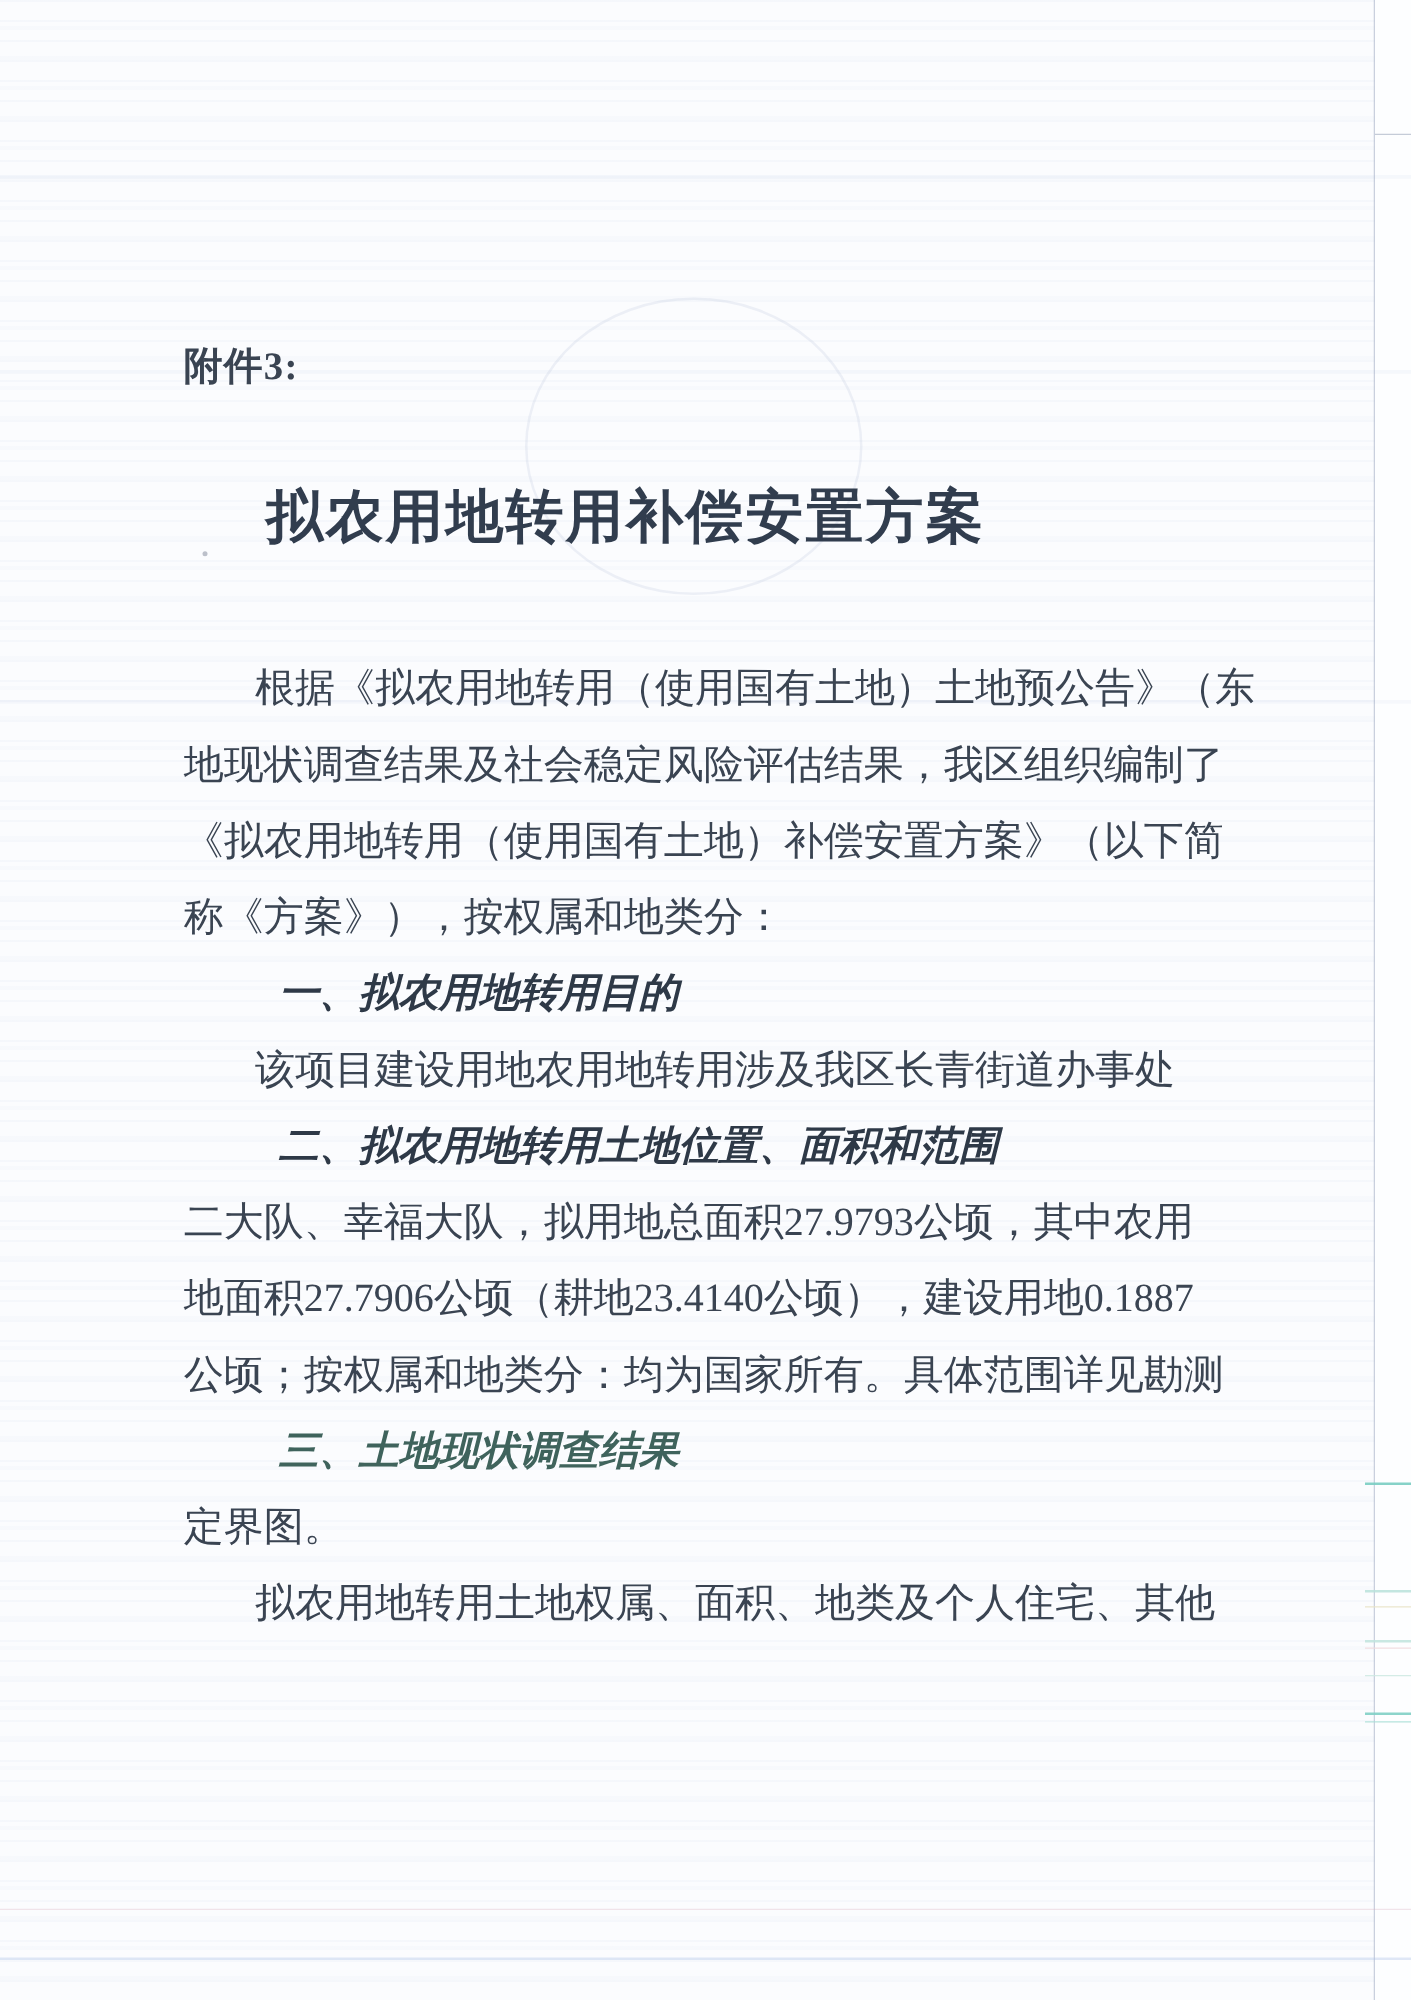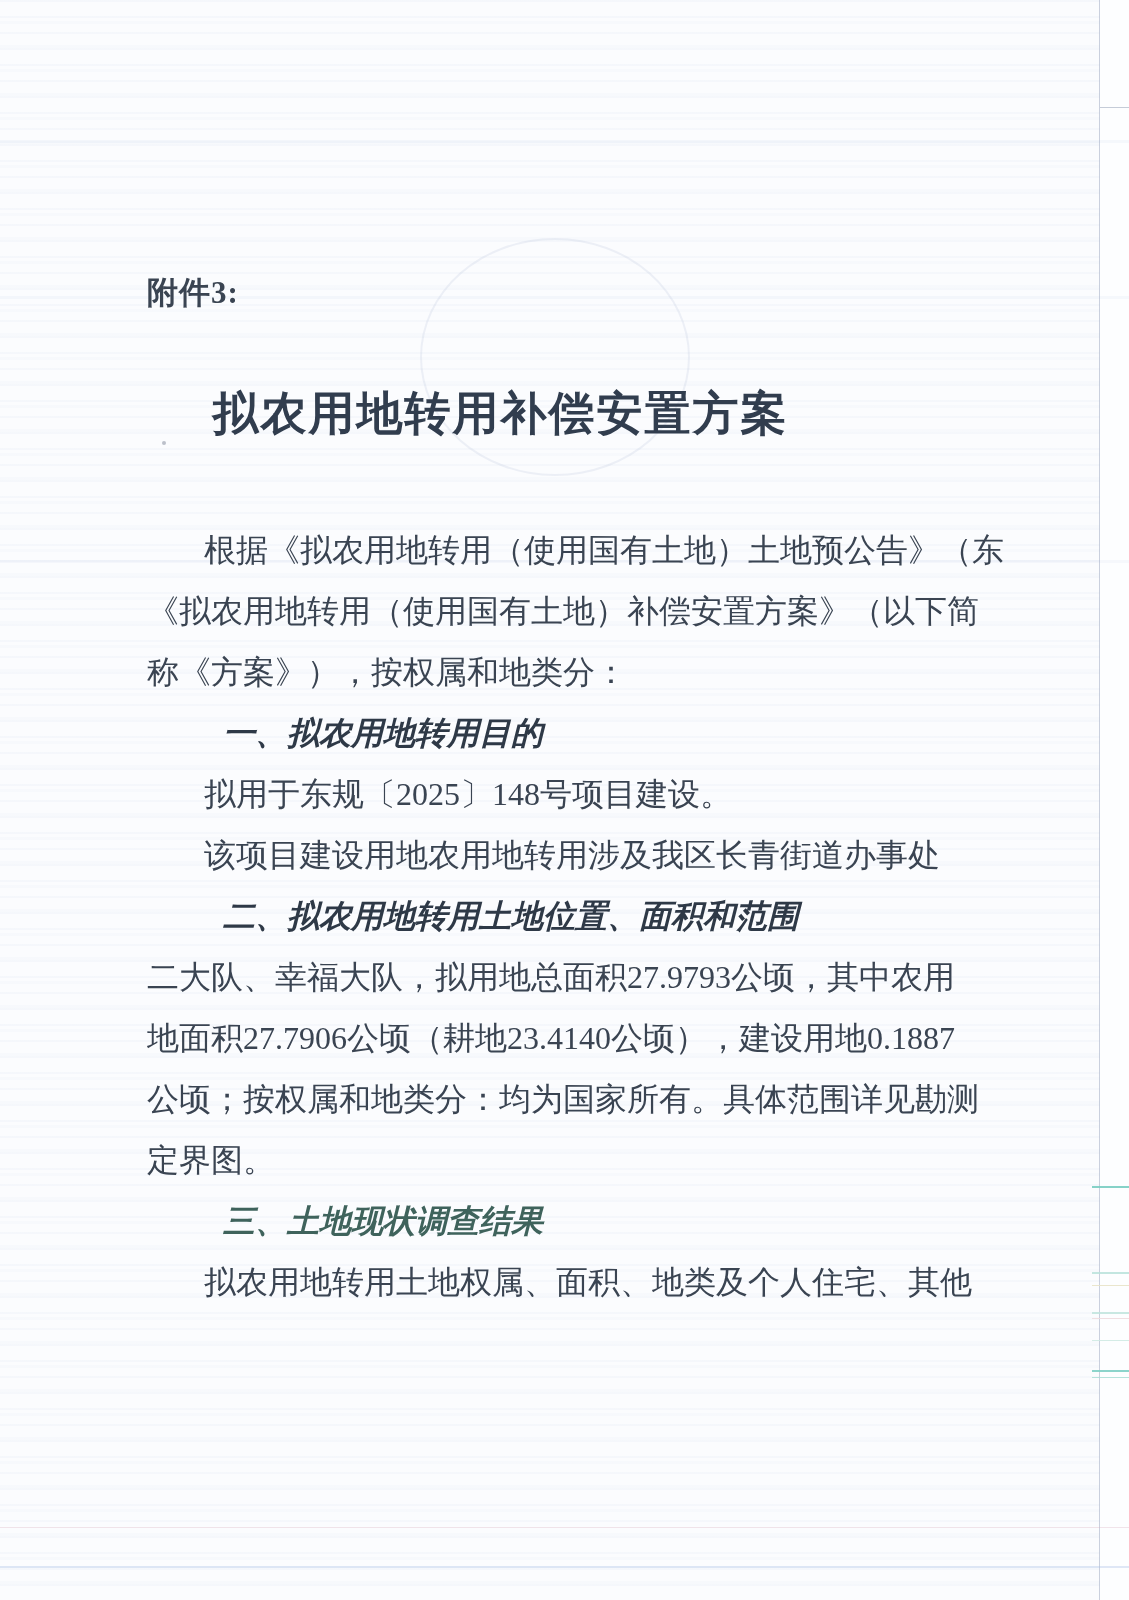--- a/index.html
+++ b/index.html
@@ -89,27 +89,27 @@
   <div class="artifact" style="left:1092px;top:1340px;width:37px;height:1px;background:rgba(205,233,226,0.85);"></div>
   <div class="artifact" style="left:1092px;top:1370px;width:37px;height:2px;background:rgba(127,207,197,0.9);"></div>
   <div class="artifact" style="left:1092px;top:1377px;width:37px;height:1px;background:rgba(168,222,214,0.85);"></div>
   <div class="artifact" style="left:0;top:1527px;width:1129px;height:1px;background:rgba(215,170,185,0.3);"></div>
   <div class="artifact" style="left:0;top:1566px;width:1129px;height:2px;background:rgba(165,190,230,0.35);"></div>
 
   <div class="attachment-label">附件3:</div>
   <div class="doc-title">拟农用地转用补偿安置方案</div>
   <div class="document-body">
       <div class="line body-first">根据《拟农用地转用（使用国有土地）土地预公告》（东</div>
+      <div class="line body">地现状调查结果及社会稳定风险评估结果，我区组织编制了</div>
       <div class="line body">《拟农用地转用（使用国有土地）补偿安置方案》（以下简</div>
       <div class="line body">称《方案》），按权属和地类分：</div>
       <div class="line heading">一、拟农用地转用目的</div>
-      <div class="line body-first">拟用于东规〔2025〕148号项目建设。</div>
       <div class="line body-first">该项目建设用地农用地转用涉及我区长青街道办事处</div>
       <div class="line heading">二、拟农用地转用土地位置、面积和范围</div>
       <div class="line body">二大队、幸福大队，拟用地总面积27.9793公顷，其中农用</div>
       <div class="line body">地面积27.7906公顷（耕地23.4140公顷），建设用地0.1887</div>
       <div class="line body">公顷；按权属和地类分：均为国家所有。具体范围详见勘测</div>
+      <div class="line heading-teal">三、土地现状调查结果</div>
       <div class="line body">定界图。</div>
-      <div class="line heading-teal">三、土地现状调查结果</div>
       <div class="line body-first">拟农用地转用土地权属、面积、地类及个人住宅、其他</div>
     </div>
 
 </div>
 
 </body></html>

